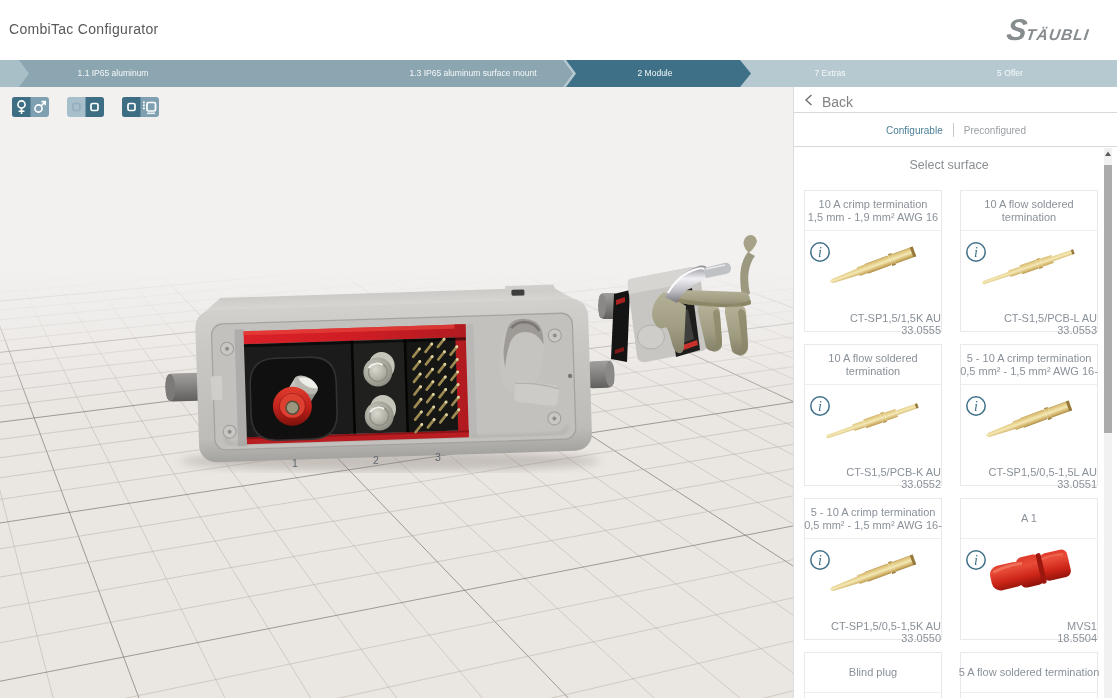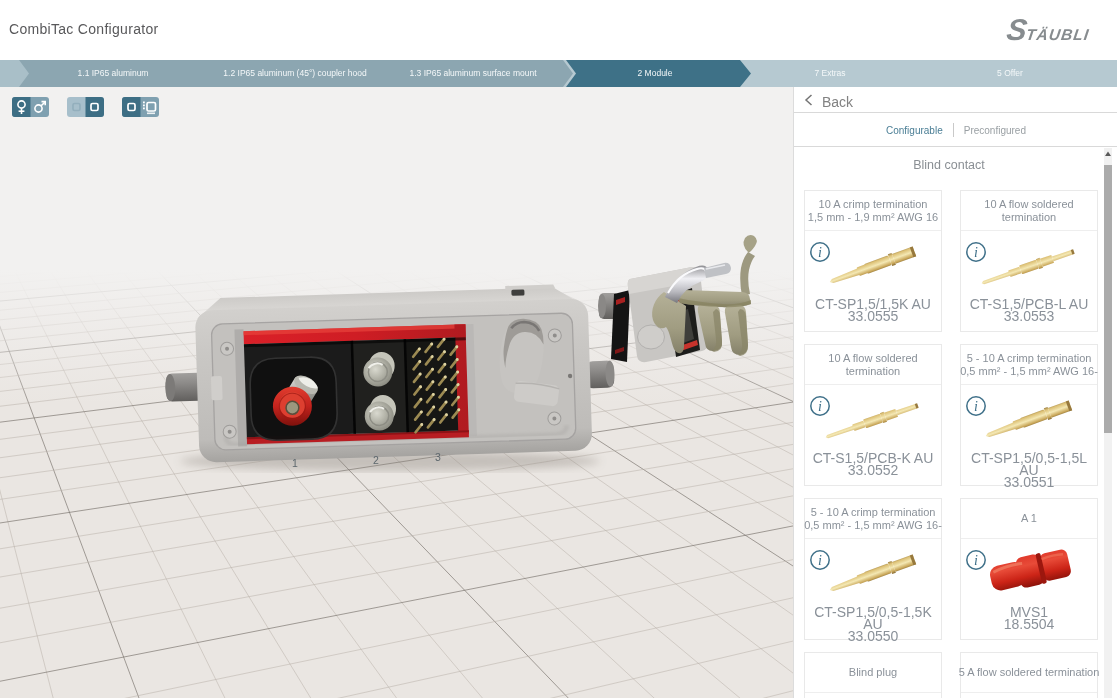--- a/index.html
+++ b/index.html
@@ -24,21 +24,21 @@
 .tab1{color:#4a7e95}
 .tabsep{display:inline-block;width:1px;height:14px;background:#c9c9c9;margin:0 10px}
 .tab2{color:#9aa0a4}
 .seltitle{position:absolute;left:0;top:71px;width:310px;text-align:center;font-size:12.5px;color:#8a8f94}
 .card{position:absolute;width:138px;height:142px;background:#fff;border:1px solid #e9e9e9}
 .ct{position:absolute;left:0;top:0;width:136px;height:40px;display:flex;align-items:center;justify-content:center;
  text-align:center;font-size:11px;line-height:13px;color:#8a9199;border-bottom:1px solid #eee;white-space:nowrap}
 .cbody{position:absolute;left:0;top:41px;width:136px;height:99px}
 .ico{position:absolute;left:4px;top:9px}
 .pin{position:absolute;left:-1px;top:8px}
-.cn{position:absolute;left:0;top:66px;width:136px;text-align:center;font-size:14px;line-height:12px;color:#8a9199}
+.cn{position:absolute;left:0;top:80px;width:136px;text-align:right;font-size:11px;line-height:12px;color:#8a9199}
 .sbar{position:absolute;left:310px;top:61px;width:8px;height:550px;background:#f1f1f1}
 .sthumb{position:absolute;left:0;top:17px;width:8px;height:268px;background:#ababab}
 </style></head><body>
 <div id="app">
 <div class="viewport">
  <svg width="793" height="611" viewBox="0 87 793 611" style="position:absolute;left:0;top:0">
   <rect x="0" y="87" width="793" height="611" fill="#eae6e2"></rect>
   <g>
           <line x1="69.1" y1="9341.9" x2="-130.6" y2="141.8" stroke="#b7b0a8" stroke-opacity="0.5" stroke-width="1"></line>
 <line x1="876.0" y1="7226.6" x2="-110.2" y2="140.8" stroke="#b7b0a8" stroke-opacity="0.5" stroke-width="1"></line>
@@ -562,40 +562,39 @@
       <div class="logo"><span class="ls">S</span><span class="lr">TÄUBLI</span></div>
     </div>
 <div class="steps">
  <svg width="1117" height="27">
   <rect x="0" y="0" width="1117" height="27" fill="#b6c9d1"></rect>
   <polygon points="0,0 563,0 573,13.5 563,27 0,27" fill="#8ca6b1"></polygon>
   <polygon points="0,0 19,0 29,13.5 19,27 0,27" fill="#a9bfc8"></polygon>
   <polygon points="566,0 740,0 751,13.5 740,27 566,27 576,13.5" fill="#3e7187"></polygon>
  </svg>
  <div class="lbl" style="left:23px">1.1 IP65 aluminum</div>
- <div class="lbl" style="left:205px">1.2 IP65 aluminum (45°) coupler hood</div>
  <div class="lbl" style="left:383px">1.3 IP65 aluminum surface mount</div>
  <div class="lbl" style="left:565px">2 Module</div>
  <div class="lbl" style="left:740px">7 Extras</div>
  <div class="lbl" style="left:920px">5 Offer</div>
 </div>
 
 <div class="panel">
  <div class="prow1">
    <svg width="14" height="14" style="position:absolute;left:8px;top:6px">
      <path d="M9.5 2 L4 7 L9.5 12" fill="none" stroke="#757575" stroke-width="1.5"></path>
    </svg>
    <span class="backtxt">Back</span>
  </div>
  <div class="prow2">
    <span class="tab1">Configurable</span>
         <span class="tabsep"></span>
         <span class="tab2">Preconfigured</span>
  </div>
- <div class="seltitle">Blind contact</div>
+ <div class="seltitle">Select surface</div>
  <svg width="0" height="0" style="position:absolute">
   <defs>
    <linearGradient id="gold" x1="0" y1="-7" x2="0" y2="7" gradientUnits="userSpaceOnUse">
     <stop offset="0" stop-color="#8d7138"></stop>
             <stop offset="0.22" stop-color="#ddc176"></stop>
     <stop offset="0.5" stop-color="#f4e8b4"></stop>
             <stop offset="0.78" stop-color="#c9a75a"></stop>
     <stop offset="1" stop-color="#715827"></stop>
    </linearGradient>
    <linearGradient id="redg" x1="0" y1="-16" x2="0" y2="16" gradientUnits="userSpaceOnUse">

